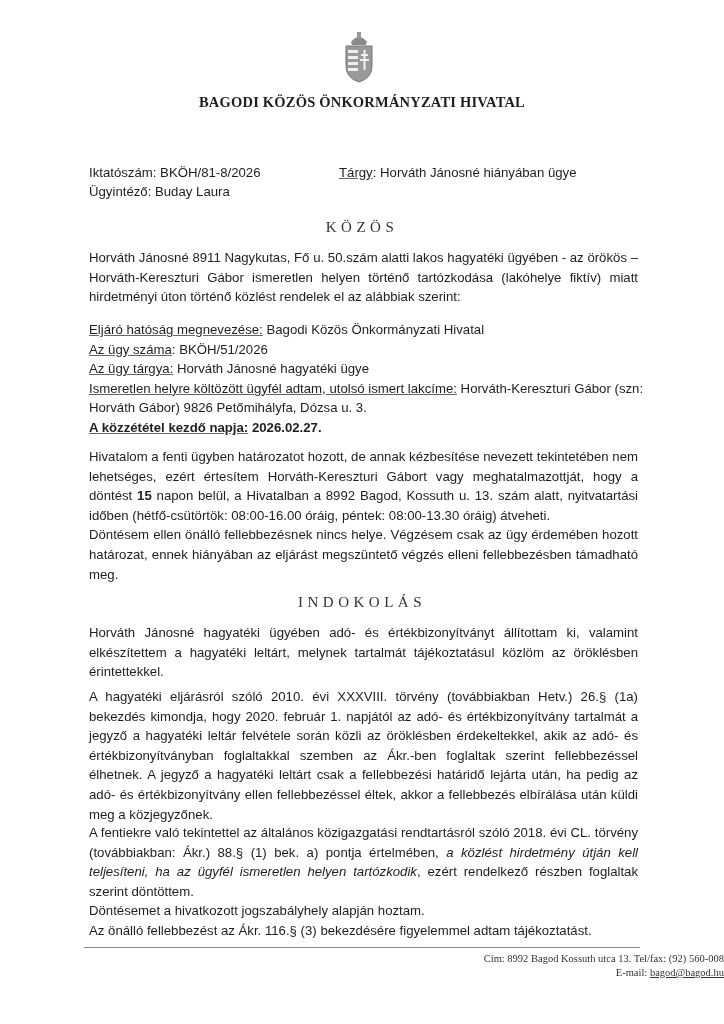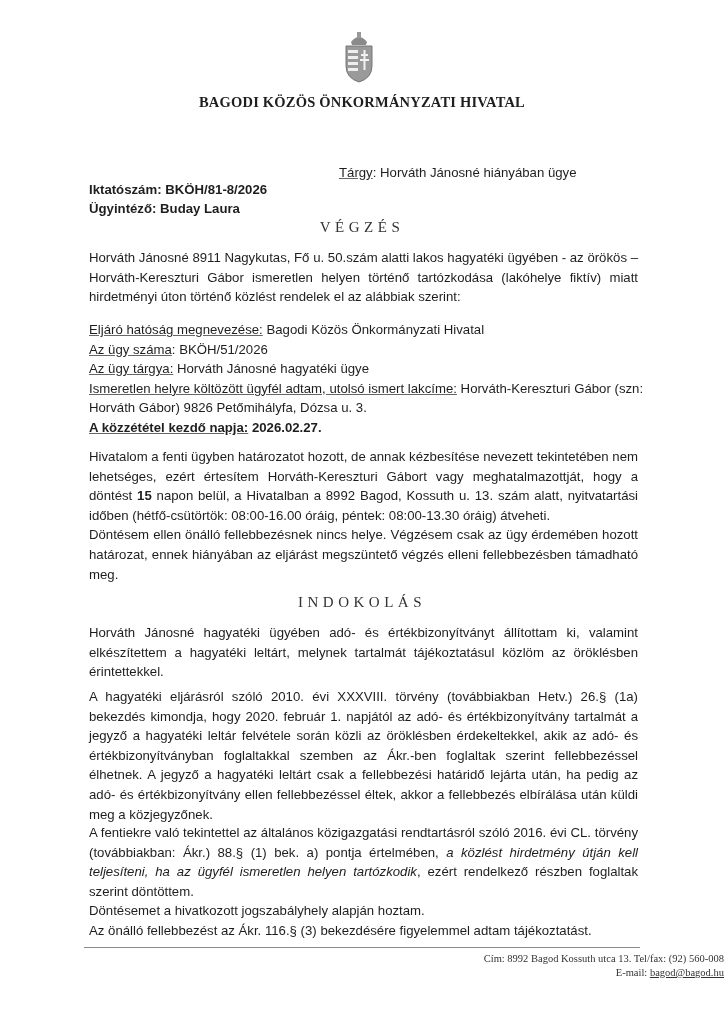--- a/index.html
+++ b/index.html
@@ -5,21 +5,21 @@
   html, body { margin: 0; padding: 0; background: #ffffff; }
   body { width: 724px; height: 1024px; position: relative; overflow: hidden; color: #1e1e1e; }
   .sans { font-family: "Liberation Sans", "DejaVu Sans", sans-serif; }
   .serif { font-family: "Liberation Serif", "DejaVu Serif", serif; }
 
   .crest { position: absolute; left: 339px; top: 28px; width: 40px; height: 56px; }
   .org-title { position: absolute; left: 0; width: 724px; top: 94px; text-align: center;
                font-size: 14.5px; font-weight: bold; letter-spacing: 0.2px; }
 
   .meta { position: absolute; font-size: 13.2px; line-height: 19px; }
-  .meta-left { left: 89px; top: 180px; font-weight: bold; }
+  .meta-left { left: 89px; top: 163px; }
   .meta-right { left: 339px; top: 163px; }
   .u { text-decoration: underline; text-decoration-color: #666; }
 
   .section-title { position: absolute; left: 0; width: 724px; text-align: center;
                    font-size: 15px; letter-spacing: 4.5px; color: #333; }
   .t1 { top: 219px; }
   .t2 { top: 594px; }
 
   .para { position: absolute; left: 89px; width: 549px; font-size: 13.2px; line-height: 19.6px;
           text-align: justify; }
@@ -63,21 +63,21 @@
   </div>
   <div>
     <span>Ügyintéző:</span>
     <span>Buday Laura</span>
   </div>
 </div>
 <div class="meta meta-right sans">
   <span class="u">Tárgy</span><span>: Horváth Jánosné hiányában ügye</span>
 </div>
 
-<div class="section-title t1 serif">VÉGZÉS</div>
+<div class="section-title t1 serif">KÖZÖS</div>
 
 <div class="para p1 sans">
   <p>Horváth Jánosné 8911 Nagykutas, Fő u. 50.szám alatti lakos hagyatéki ügyében - az örökös – Horváth-Kereszturi Gábor ismeretlen helyen történő tartózkodása (lakóhelye fiktív) miatt hirdetményi úton történő közlést rendelek el az alábbiak szerint:</p>
 </div>
 
 <div class="para p2 sans">
   <p><span class="u">Eljáró hatóság megnevezése:</span><span> Bagodi Közös Önkormányzati Hivatal</span></p>
   <p><span class="u">Az ügy száma</span><span>: BKÖH/51/2026</span></p>
   <p><span class="u">Az ügy tárgya:</span><span> Horváth Jánosné hagyatéki ügye</span></p>
   <p><span class="u">Ismeretlen helyre költözött ügyfél adtam, utolsó ismert lakcíme:</span><span> Horváth-Kereszturi Gábor (szn: Horváth Gábor) 9826 Petőmihályfa, Dózsa u. 3.</span></p>
@@ -93,21 +93,21 @@
 
 <div class="para p4 sans">
   <p>Horváth Jánosné hagyatéki ügyében adó- és értékbizonyítványt állítottam ki, valamint elkészítettem a hagyatéki leltárt, melynek tartalmát tájékoztatásul közlöm az öröklésben érintettekkel.</p>
 </div>
 
 <div class="para p5 sans">
   <p>A hagyatéki eljárásról szóló 2010. évi XXXVIII. törvény (továbbiakban Hetv.) 26.§ (1a) bekezdés kimondja, hogy 2020. február 1. napjától az adó- és értékbizonyítvány tartalmát a jegyző a hagyatéki leltár felvétele során közli az öröklésben érdekeltekkel, akik az adó- és értékbizonyítványban foglaltakkal szemben az Ákr.-ben foglaltak szerint fellebbezéssel élhetnek. A jegyző a hagyatéki leltárt csak a fellebbezési határidő lejárta után, ha pedig az adó- és értékbizonyítvány ellen fellebbezéssel éltek, akkor a fellebbezés elbírálása után küldi meg a közjegyzőnek.</p>
 </div>
 
 <div class="para p6 sans">
-  <p><span>A fentiekre való tekintettel az általános közigazgatási rendtartásról szóló 2016. évi CL. törvény (továbbiakban: Ákr.) 88.§ (1) bek. a) pontja értelmében, </span><span class="ital">a közlést hirdetmény útján kell teljesíteni, ha az ügyfél ismeretlen helyen tartózkodik</span><span>, ezért rendelkező részben foglaltak szerint döntöttem.</span></p>
+  <p><span>A fentiekre való tekintettel az általános közigazgatási rendtartásról szóló 2018. évi CL. törvény (továbbiakban: Ákr.) 88.§ (1) bek. a) pontja értelmében, </span><span class="ital">a közlést hirdetmény útján kell teljesíteni, ha az ügyfél ismeretlen helyen tartózkodik</span><span>, ezért rendelkező részben foglaltak szerint döntöttem.</span></p>
   <p style="text-align:left">Döntésemet a hivatkozott jogszabályhely alapján hoztam.</p>
   <p style="text-align:left">Az önálló fellebbezést az Ákr. 116.§ (3) bekezdésére figyelemmel adtam tájékoztatást.</p>
 </div>
 
 <div class="footer-rule"></div>
 <div class="footer serif">
   <div>Cím: 8992 Bagod Kossuth utca 13. Tel/fax: (92) 560-008</div>
   <div><span>E-mail: </span><a>bagod@bagod.hu</a></div>
 </div>
 

